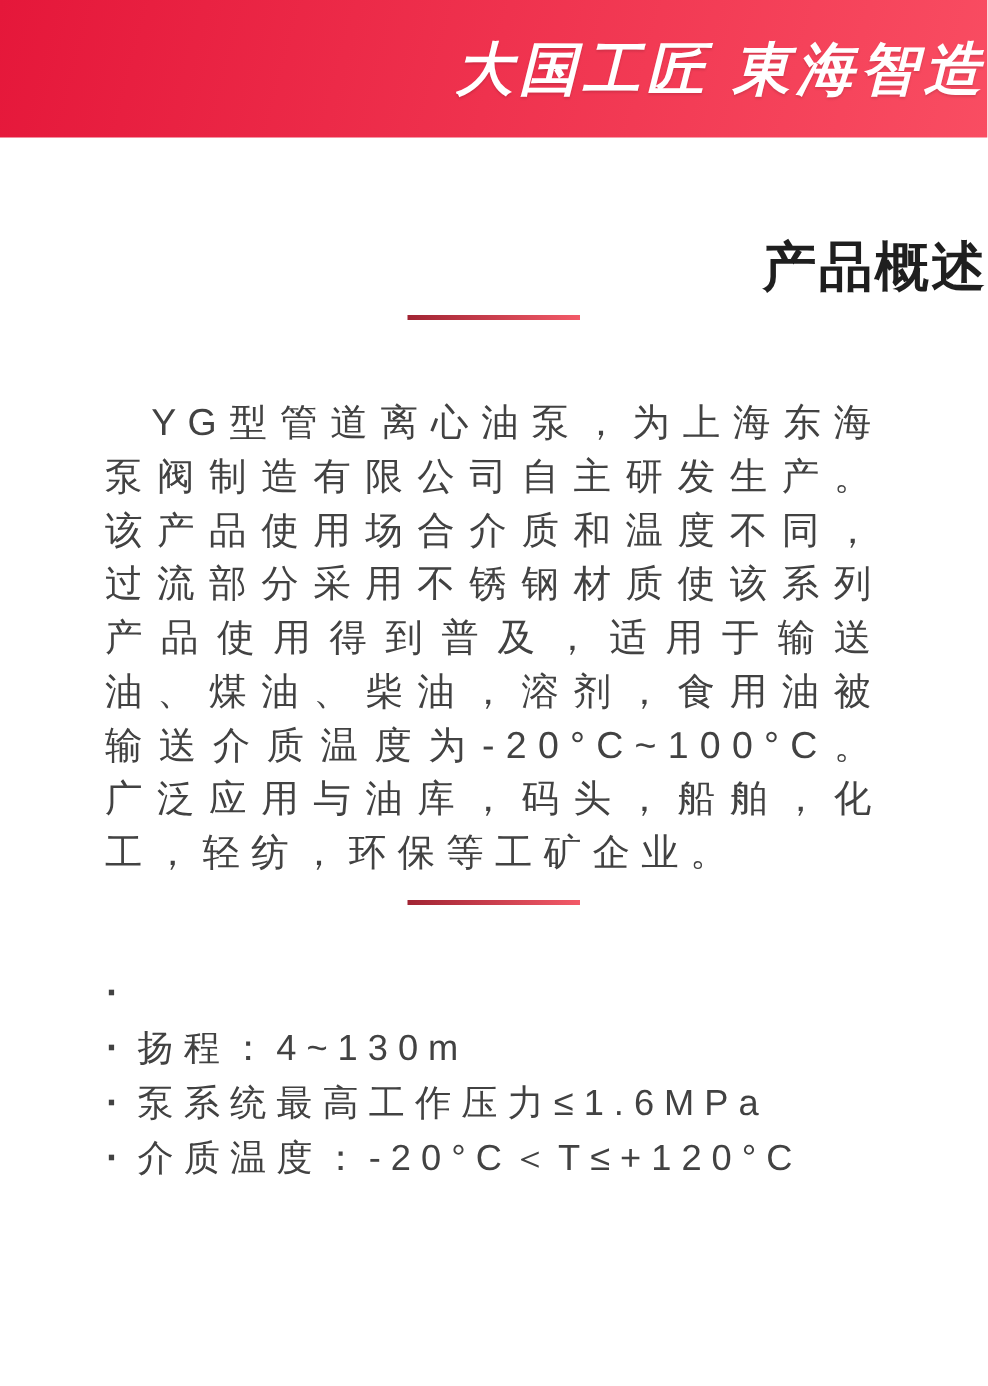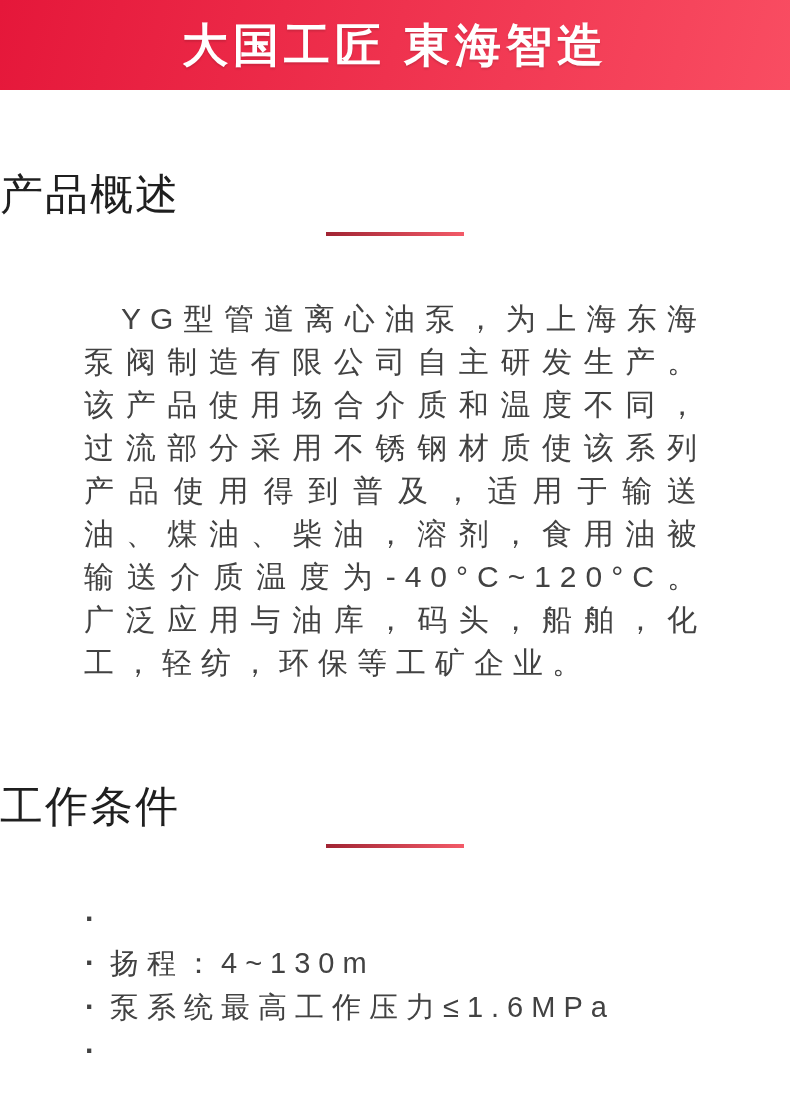--- a/index.html
+++ b/index.html
@@ -11,44 +11,45 @@
     width: 790px;
     height: 1109px;
     overflow: hidden;
     font-family: "Liberation Sans", "DejaVu Sans", sans-serif;
     -webkit-font-smoothing: antialiased;
   }
 
   
   .banner {
     width: 790px;
-    height: 90px;
+    height: 110px;
     display: flex;
     align-items: center;
-    justify-content: center;
+    justify-content: flex-end;
     background: linear-gradient(105deg, var(--banner-from, #e5173a) 0%, var(--banner-to, #f94d62) 100%);
+    font-style: italic;
   }
   .banner-title {
     margin: 0;
     color: var(--banner-text, #ffffff);
     font-size: 46px;
     font-weight: 800;
     letter-spacing: 5px;
     line-height: 1;
     white-space: nowrap;
     text-shadow: 0 2px 2px rgba(0,0,0,0.12);
   }
 
   
   .sec-title {
     margin: 0;
-    text-align: left;
+    text-align: right;
     color: var(--title-color, #1f1f1f);
     font-size: 43px;
-    font-weight: 400;
+    font-weight: 700;
     letter-spacing: 2px;
     line-height: 1;
   }
   .sec-title.overview { margin-top: 83px; }
   .sec-title.conditions { margin-top: 101px; }
 
   .title-underline {
     width: 138px;
     height: 4px;
     margin: 16px auto 0 auto;
@@ -100,38 +101,38 @@
 
 <header class="banner">
   <h1 class="banner-title">大国工匠 東海智造</h1>
 </header>
 
 <main>
 
   <section>
     <h2 class="sec-title overview">产品概述</h2>
     <div class="title-underline"></div>
-    <p class="para">YG型管道离心油泵，为上海东海泵阀制造有限公司自主研发生产。该产品使用场合介质和温度不同，过流部分采用不锈钢材质使该系列产品使用得到普及，适用于输送油、煤油、柴油，溶剂，食用油被输送介质温度为-40°C~120°C。广泛应用与油库，码头，船舶，化工，轻纺，环保等工矿企业。</p>
+    <p class="para">YG型管道离心油泵，为上海东海泵阀制造有限公司自主研发生产。该产品使用场合介质和温度不同，过流部分采用不锈钢材质使该系列产品使用得到普及，适用于输送油、煤油、柴油，溶剂，食用油被输送介质温度为-20°C~100°C。广泛应用与油库，码头，船舶，化工，轻纺，环保等工矿企业。</p>
   </section>
 
   <section>
-    <h2 class="sec-title conditions">工作条件</h2>
     <div class="title-underline"></div>
 
     <ul class="cond-list">
       <li class="cond-item">
         <span class="bullet">·</span>
       </li>
       <li class="cond-item">
         <span class="bullet">·</span>
         <span class="item-text">扬程：4~130m</span>
       </li>
       <li class="cond-item">
         <span class="bullet">·</span>
         <span class="item-text">泵系统最高工作压力≤1.6MPa</span>
       </li>
       <li class="cond-item">
         <span class="bullet">·</span>
+        <span class="item-text">介质温度：-20°C＜T≤+120°C</span>
       </li>
     </ul>
   </section>
 
 </main>
 
 </body></html>

